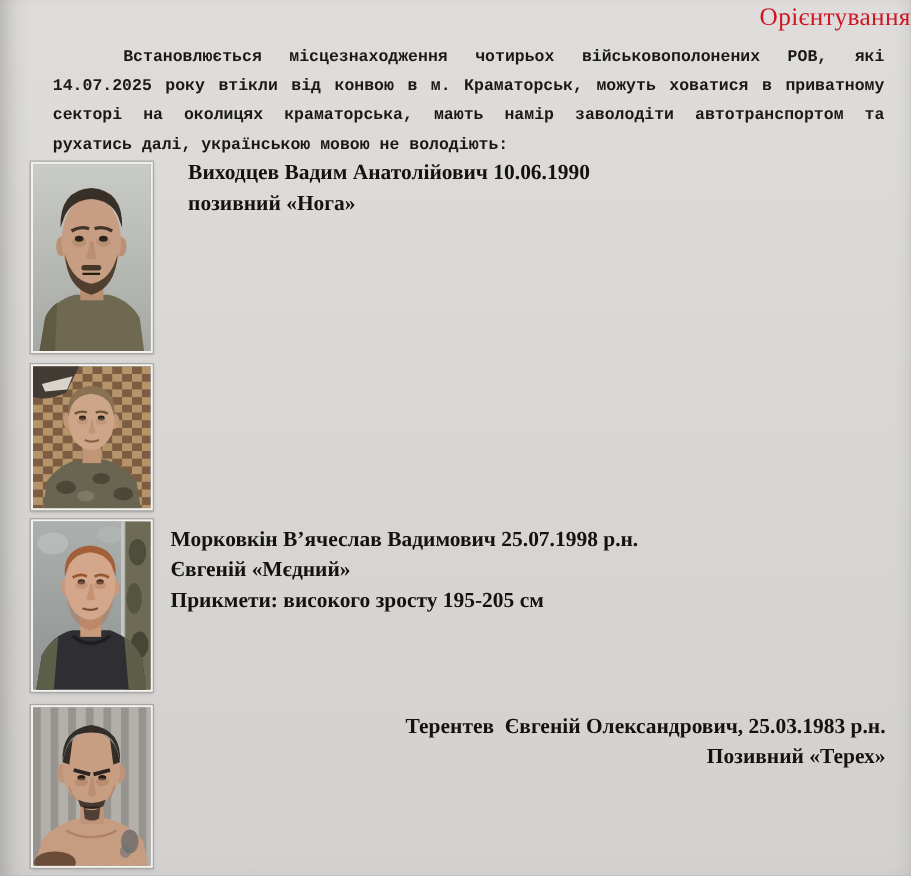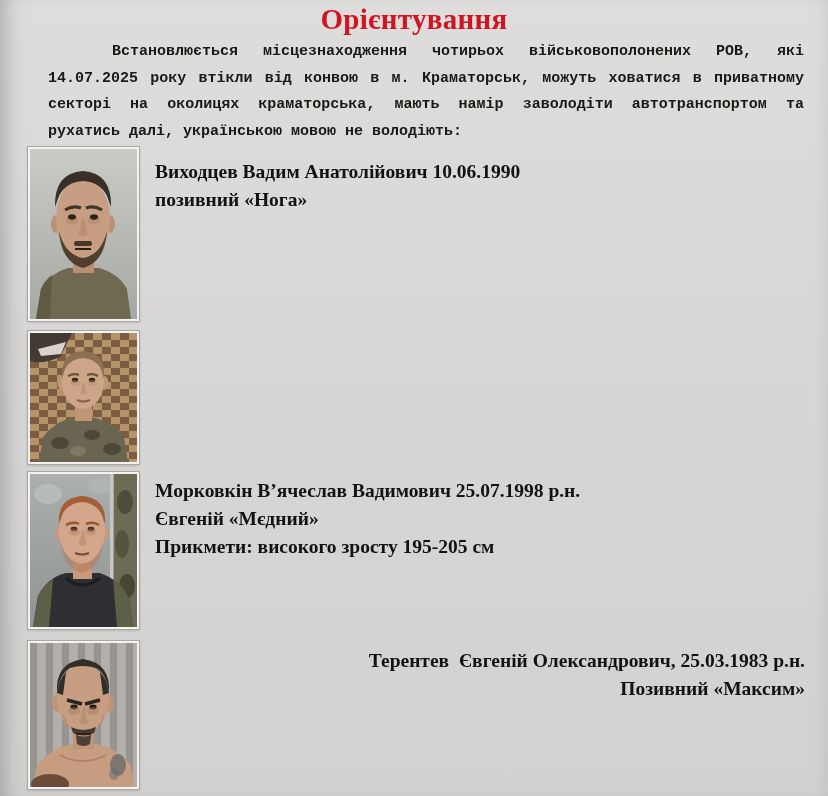--- a/index.html
+++ b/index.html
@@ -3,43 +3,43 @@
 <meta charset="utf-8">
 <style>
   html,body{margin:0;padding:0;}
   body{background:#bfbfbf;font-family:"Liberation Serif",serif;}
   .sheet{
     position:relative;width:828px;height:796px;overflow:hidden;
     background:linear-gradient(180deg,#dedddb 0%,#d8d7d5 45%,#d2d1cf 100%);
     box-shadow:inset 20px 0 24px -18px rgba(0,0,0,.28), inset -12px 0 18px -14px rgba(0,0,0,.12);
   }
   .title{
-    position:absolute;top:3px;left:0;right:0;text-align:center;
-    font-weight:bold;font-size:29px;color:#cf1522;letter-spacing:.3px;
+    position:absolute;top:3px;left:0;right:0;text-align:right;
+    font-weight:normal;font-size:23px;color:#cf1522;letter-spacing:.3px;
   }
   .intro{
     position:absolute;top:27px;left:36px;width:756px;
     font-weight:bold;font-size:15px;line-height:26.5px;color:#1b1916;
     text-align:justify;text-indent:64px;margin:12px;font-family:Liberation Mono, monospace;
   }
   .photo-frame{
     position:absolute;left:28px;width:107px;
     border:2px solid #f4f3f0;outline:1px solid #a9a7a3;
     box-shadow:0 1px 3px rgba(0,0,0,.25);background:#9a9a98;
   }
   .photo-frame svg{display:block;}
   .pf1{top:147px;height:170px;}
   .pf2{top:331px;height:129px;}
   .pf3{top:472px;height:153px;}
   .pf4{top:641px;height:144px;}
   .info{
     position:absolute;left:155px;width:650px;
     font-weight:bold;font-size:19.5px;line-height:28px;color:#141210;
   }
-  .i1{top:158px;} .i2{top:330px;} .i3{top:477px;} .i4{top:647px;text-align:right;}
+  .i1{top:144px;margin-left:16px;} .i2{top:330px;} .i3{top:477px;} .i4{top:647px;text-align:right;}
   .info div{white-space:pre-wrap;}
 </style>
 </head>
 <body>
 
 <div class="sheet">
 
   <div class="title">Орієнтування</div>
 
   <p class="intro">Встановлюється місцезнаходження чотирьох військовополонених РОВ, які 14.07.2025 року втікли від конвою в м. Краматорськ, можуть ховатися в приватному секторі на околицях краматорська, мають намір заволодіти автотранспортом та рухатись далі, українською мовою не володіють:</p>
@@ -187,16 +187,16 @@
 
 
   <div class="info i3">
     <div>Морковкін В’ячеслав Вадимович 25.07.1998 р.н.</div>
     <div>Євгеній «Мєдний»</div>
     <div>Прикмети: високого зросту 195-205 см</div>
   </div>
 
   <div class="info i4">
     <div>Терентев  Євгеній Олександрович, 25.03.1983 р.н.</div>
-    <div>Позивний «Максим»</div>
+    <div>Позивний «Терех»</div>
   </div>
 
 </div>
 
 </body></html>

